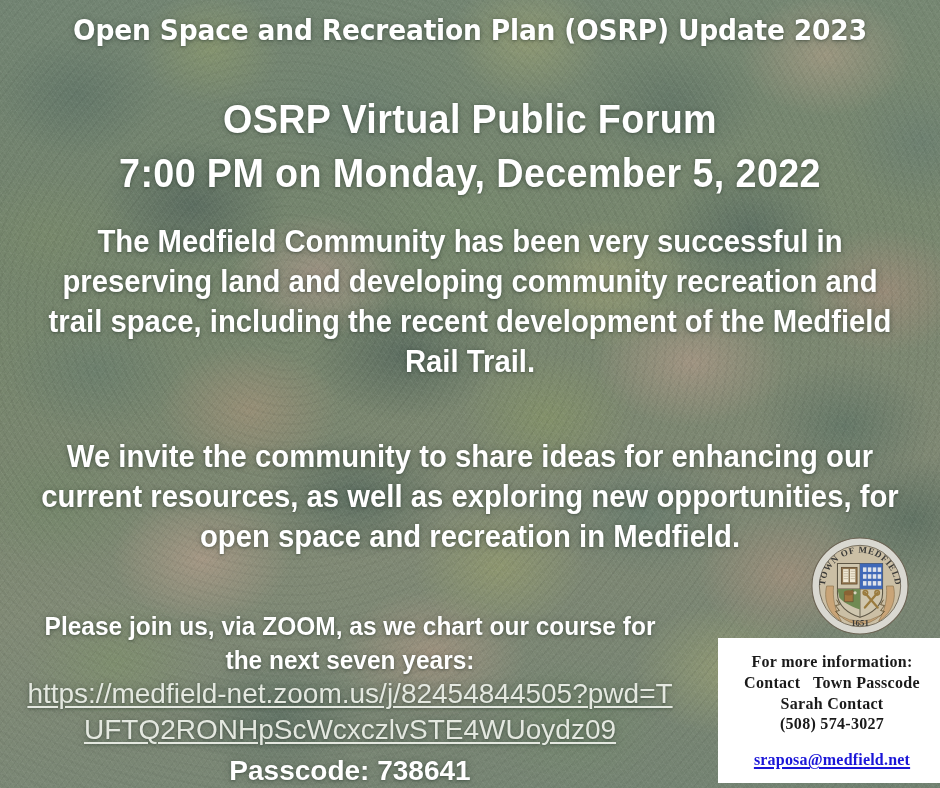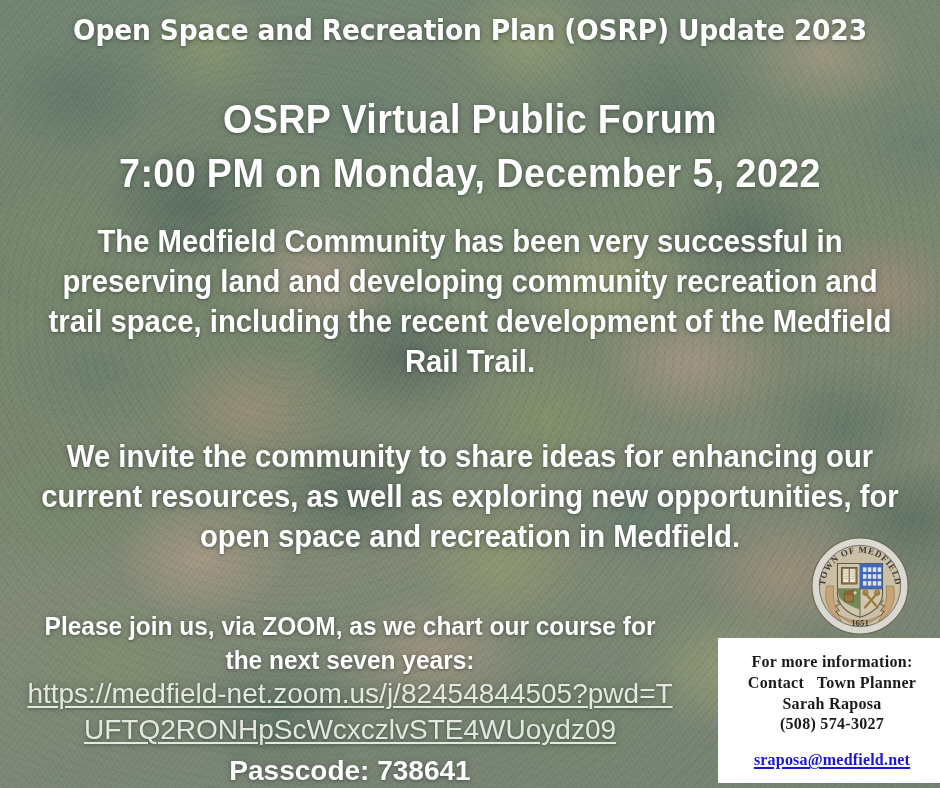--- a/index.html
+++ b/index.html
@@ -287,20 +287,20 @@
       </g>
       <circle cx="55.5" cy="57" r="2.3" fill="none" stroke="#9a7b3e" stroke-width="1.6"></circle>
       <circle cx="67.5" cy="57" r="2.3" fill="none" stroke="#9a7b3e" stroke-width="1.6"></circle>
 
       <path d="M 29,80 Q 50,92 71,80 Q 50,98 29,80 Z" fill="#c9a477" stroke="#8d7550" stroke-width="0.7"></path>
       <text x="50" y="90.5" text-anchor="middle" font-family="'Liberation Serif', serif" font-size="9" font-weight="700" fill="#3a3a38">1651</text>
     </svg>
 
     <div id="contact-box">
       <div class="cline">For more information:</div>
-      <div class="cline">Contact   Town Planner</div>
-      <div class="cline">Sarah Raposa</div>
+      <div class="cline">Contact   Town Passcode</div>
+      <div class="cline">Sarah Contact</div>
       <div class="cline">(508) 574-3027</div>
       <div id="contact-email">sraposa@medfield.net</div>
     </div>
 
   </div>
 </div>
 
 </body></html>

